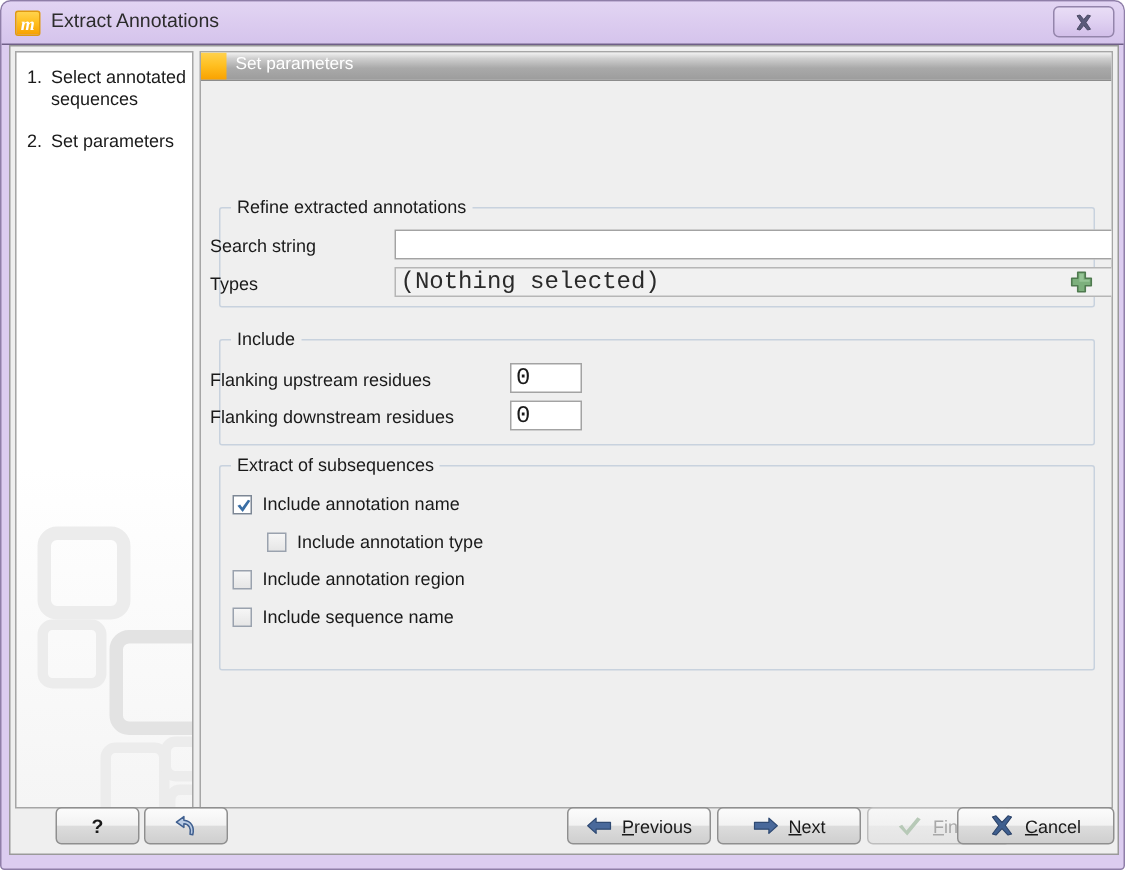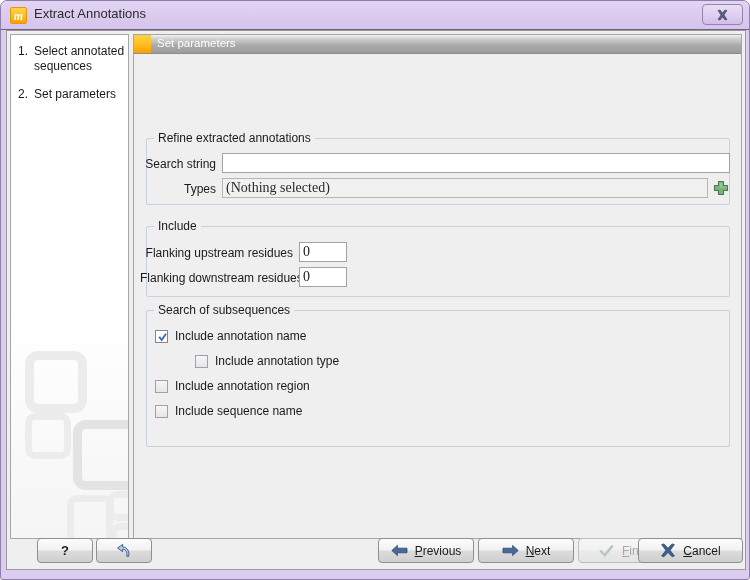--- a/index.html
+++ b/index.html
@@ -166,34 +166,35 @@
     padding: 0 4px;
     font-size: 12px;
     color: #1a1a1a;
     white-space: nowrap;
   }
 
   .fld-label {
     position: absolute;
     font-size: 12px;
     color: #1a1a1a;
-    text-align: right;
+    text-align: left;
     white-space: nowrap;
   }
   .textinput {
     position: absolute;
     background: #ffffff;
     border: 1px solid #a3a3a3;
     box-sizing: border-box;
-    font-family: Liberation Serif, serif;
-    font-size: 14px;
+    font-family: Liberation Mono, monospace;
+    font-size: 16px;
     color: #1a1a1a;
     padding: 0 3px;
     outline: none;
     line-height: 18px;
+    margin-left: 41px;
   }
   .textinput.readonlyfield {
     background: #f1f1f1;
     border-color: #b6b6b6;
     color: #2a2a2a;
   }
   #add-type-button {
     position: absolute;
     width: 18px; height: 18px;
     cursor: pointer;
@@ -329,33 +330,33 @@
 
       <div class="groupbox" style="left:12px; top:191px; width:584px; height:71px;">
         <div class="group-title">Include</div>
       </div>
       <div class="fld-label" style="left:6px; top:211px; width:153px;">Flanking upstream residues</div>
       <input class="textinput" id="flanking-upstream-input" type="text" style="left: 165px; top: 207px; width: 48px; height: 20px;" value="0">
       <div class="fld-label" style="left:6px; top:236px; width:153px;">Flanking downstream residues</div>
       <input class="textinput" id="flanking-downstream-input" type="text" style="left: 165px; top: 232px; width: 48px; height: 20px;" value="0">
 
       <div class="groupbox" style="left:12px; top:275px; width:584px; height:137px;">
-        <div class="group-title">Search of subsequences</div>
+        <div class="group-title">Extract of subsequences</div>
       </div>
 
       <div class="cbrow" style="left:21px; top:294px;">
         <span class="cbox checked">
           <svg width="11" height="11" viewBox="0 0 11 11">
             <path d="M1.3 5.2 L3.1 4.3 L4.5 6.4 L8.3 1.2 L9.9 1.9 L4.8 9.4 Z" fill="#3a6ea5"></path>
           </svg>
         </span>
         <span class="cblabel">Include annotation name</span>
       </div>
 
-      <div class="cbrow" style="left:38px; top:319px;padding-left:23px;">
+      <div class="cbrow" style="left:21px; top:319px;padding-left:23px;">
         <span class="cbox"></span>
         <span class="cblabel">Include annotation type</span>
       </div>
 
       <div class="cbrow" style="left:21px; top:344px;">
         <span class="cbox"></span>
         <span class="cblabel">Include annotation region</span>
       </div>
 
       <div class="cbrow" style="left:21px; top:369px;">

